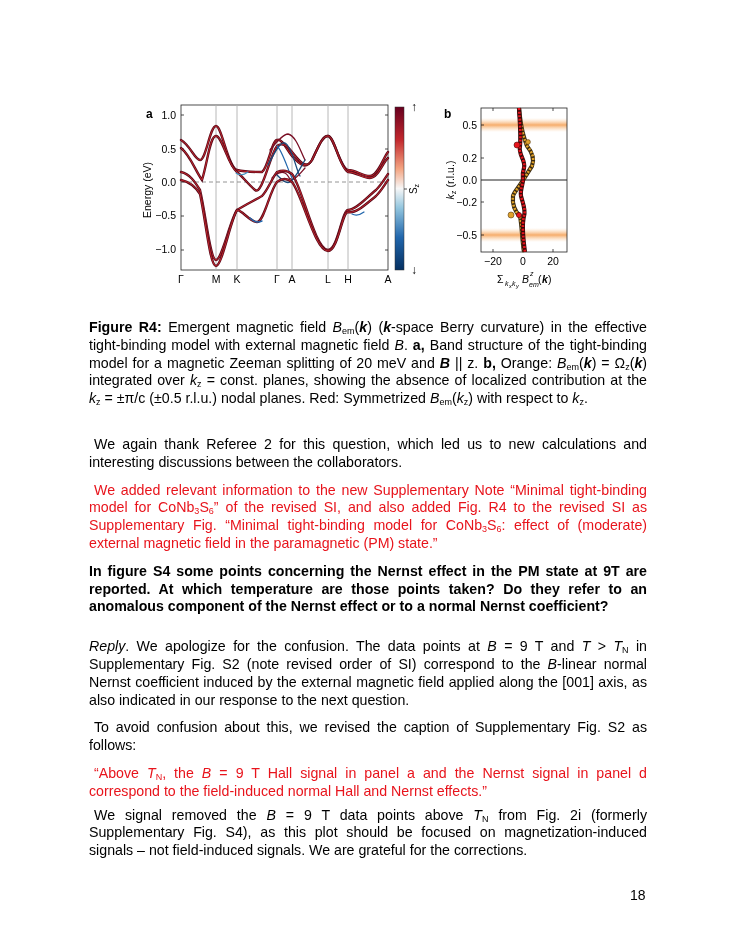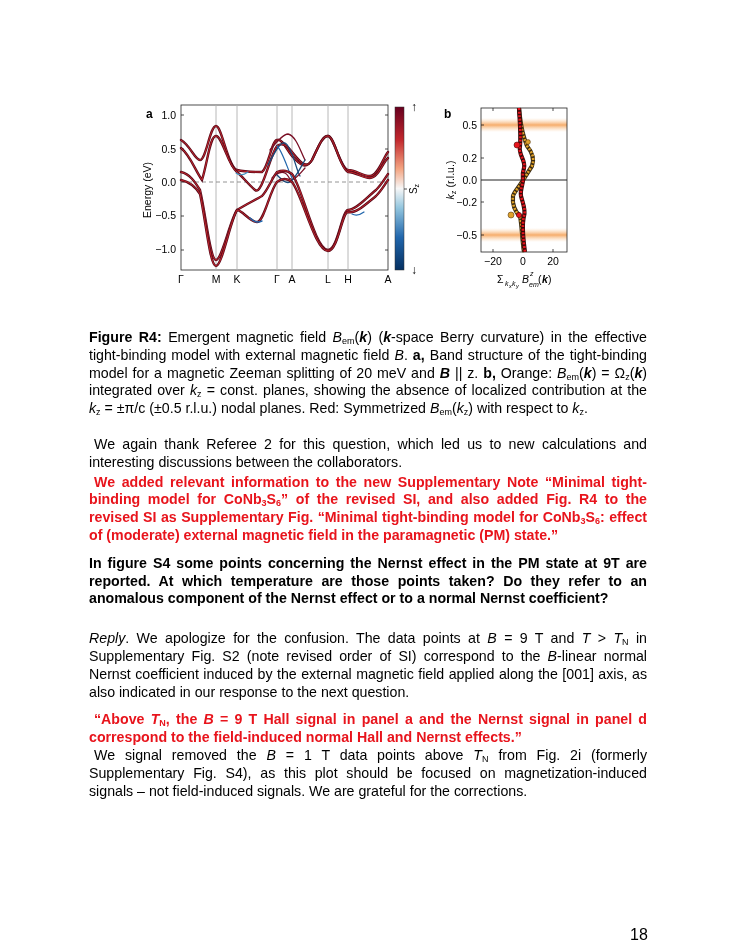--- a/index.html
+++ b/index.html
@@ -1,23 +1,23 @@
 <!DOCTYPE html>
 <html><head>
 <meta charset="utf-8">
 <style>
   html, body { margin:0; padding:0; background:#ffffff; }
   body { width:733px; height:948px; position:relative; overflow:hidden;
          font-family:"Liberation Sans", sans-serif; color:#000; }
   .fig { position:absolute; left:0; top:0; }
   .textblock { position:absolute; left:89px; width:558px; font-size:14.2px; line-height:17.8px; text-align:justify; }
   .textblock p { margin:0; }
-  .red { color:#e8141c;font-weight:bold; }
+  .red { color:#e8141c; }
   .indent { text-indent:5px; }
-  .pagenum { position:absolute; left:630px; top:926px; font-size:16px; }
+  .pagenum { position:absolute; left:630px; top:887px; font-size:14px; }
   sub { font-size:9px; vertical-align:-2px; line-height:0; }
   svg text { font-family:"Liberation Sans", sans-serif; }
 </style>
 </head>
 <body>
 
 <svg class="fig" width="733" height="300" viewBox="0 0 733 300">
   <defs>
     <linearGradient id="cbar" x1="0" y1="0" x2="0" y2="1">
       <stop offset="0" stop-color="#67001f"></stop>
@@ -179,34 +179,35 @@
       <text x="522" y="283" font-size="10.5" font-style="italic">B</text>
       <text x="530" y="276" font-size="7" font-style="italic">z</text>
       <text x="529" y="287" font-size="7" font-style="italic">em</text>
       <text x="538" y="283" font-size="10.5">(</text>
       <text x="542" y="283" font-size="10.5" font-style="italic" font-weight="bold">k</text>
       <text x="548" y="283" font-size="10.5">)</text>
     </g>
   </g>
 </svg>
 
-<div class="textblock" style="top:329px;">
+<div class="textblock" style="top:319px;">
   <p>
     <b>Figure R4:</b><span> Emergent magnetic field </span><i>B</i><sub>em</sub><span>(</span><b><i>k</i></b><span>) (</span><b><i>k</i></b><span>-space Berry curvature) in the effective tight-binding model with external magnetic field </span><i>B</i><span>. </span><b>a,</b><span> Band structure of the tight-binding model for a magnetic Zeeman splitting of 20 meV and </span><b><i>B</i></b><span> || z. </span><b>b,</b><span> Orange: </span><i>B</i><sub>em</sub><span>(</span><b><i>k</i></b><span>) = Ω</span><sub>z</sub><span>(</span><b><i>k</i></b><span>) integrated over </span><i>k</i><sub>z</sub><span> = const. planes, showing the absence of localized contribution at the </span><i>k</i><sub>z</sub><span> = ±π/c (±0.5 r.l.u.) nodal planes. Red: Symmetrized </span><i>B</i><sub>em</sub><span>(</span><i>k</i><sub>z</sub><span>) with respect to </span><i>k</i><sub>z</sub><span>.</span>
   </p>
 </div>
 
 <div class="textblock" style="top:436px;">
-  <p class="indent" style="margin-bottom:2px;">We again thank Referee 2 for this question, which led us to new calculations and interesting discussions between the collaborators.</p>
+  <p class="indent" style="margin-bottom:10px;">We again thank Referee 2 for this question, which led us to new calculations and interesting discussions between the collaborators.</p>
 
   <p class="indent red" style="margin-bottom:10px;"><span>We added relevant information to the new Supplementary Note “Minimal tight-binding model for CoNb</span><sub>3</sub><span>S</span><sub>6</sub><span>” of the revised SI, and also added Fig. R4 to the revised SI as Supplementary Fig. “Minimal tight-binding model for CoNb</span><sub>3</sub><span>S</span><sub>6</sub><span>: effect of (moderate) external magnetic field in the paramagnetic (PM) state.”</span></p>
 
   <p style="margin-bottom:22px; font-weight:bold;">In figure S4 some points concerning the Nernst effect in the PM state at 9T are reported. At which temperature are those points taken? Do they refer to an anomalous component of the Nernst effect or to a normal Nernst coefficient?</p>
 
   <p style="margin-bottom:10px;"><i>Reply</i><span>. We apologize for the confusion. The data points at </span><i>B</i><span> = 9 T and </span><i>T</i><span> &gt; </span><i>T</i><sub>N</sub><span> in Supplementary Fig. S2 (note revised order of SI) correspond to the </span><i>B</i><span>-linear normal Nernst coefficient induced by the external magnetic field applied along the [001] axis, as also indicated in our response to the next question.</span></p>
 
-
-  <p class="indent red" style="margin-bottom:0;"><span>“Above </span><i>T</i><sub>N</sub><span>, the </span><i>B</i><span> = 9 T Hall signal in panel a and the Nernst signal in panel d correspond to the field-induced normal Hall and Nernst effects.”</span></p>
-
-  <p class="indent"><span>We signal removed the </span><i>B</i><span> = 1 T data points above </span><i>T</i><sub>N</sub><span> from Fig. 2i (formerly Supplementary Fig. S4), as this plot should be focused on magnetization-induced signals – not field-induced signals. We are grateful for the corrections.</span></p>
+  <p class="indent" style="margin-bottom:10px;">To avoid confusion about this, we revised the caption of Supplementary Fig. S2 as follows:</p>
+
+  <p class="indent red" style="margin-bottom:6px;"><span>“Above </span><i>T</i><sub>N</sub><span>, the </span><i>B</i><span> = 9 T Hall signal in panel a and the Nernst signal in panel d correspond to the field-induced normal Hall and Nernst effects.”</span></p>
+
+  <p class="indent"><span>We signal removed the </span><i>B</i><span> = 9 T data points above </span><i>T</i><sub>N</sub><span> from Fig. 2i (formerly Supplementary Fig. S4), as this plot should be focused on magnetization-induced signals – not field-induced signals. We are grateful for the corrections.</span></p>
 </div>
 
 <div class="pagenum">18</div>
 
 </body></html>

